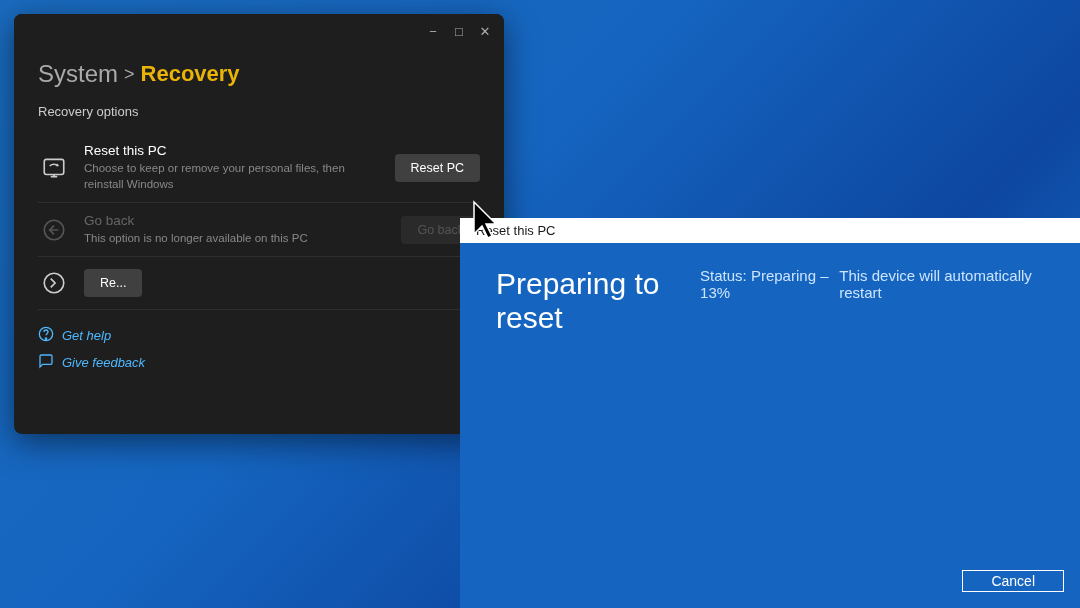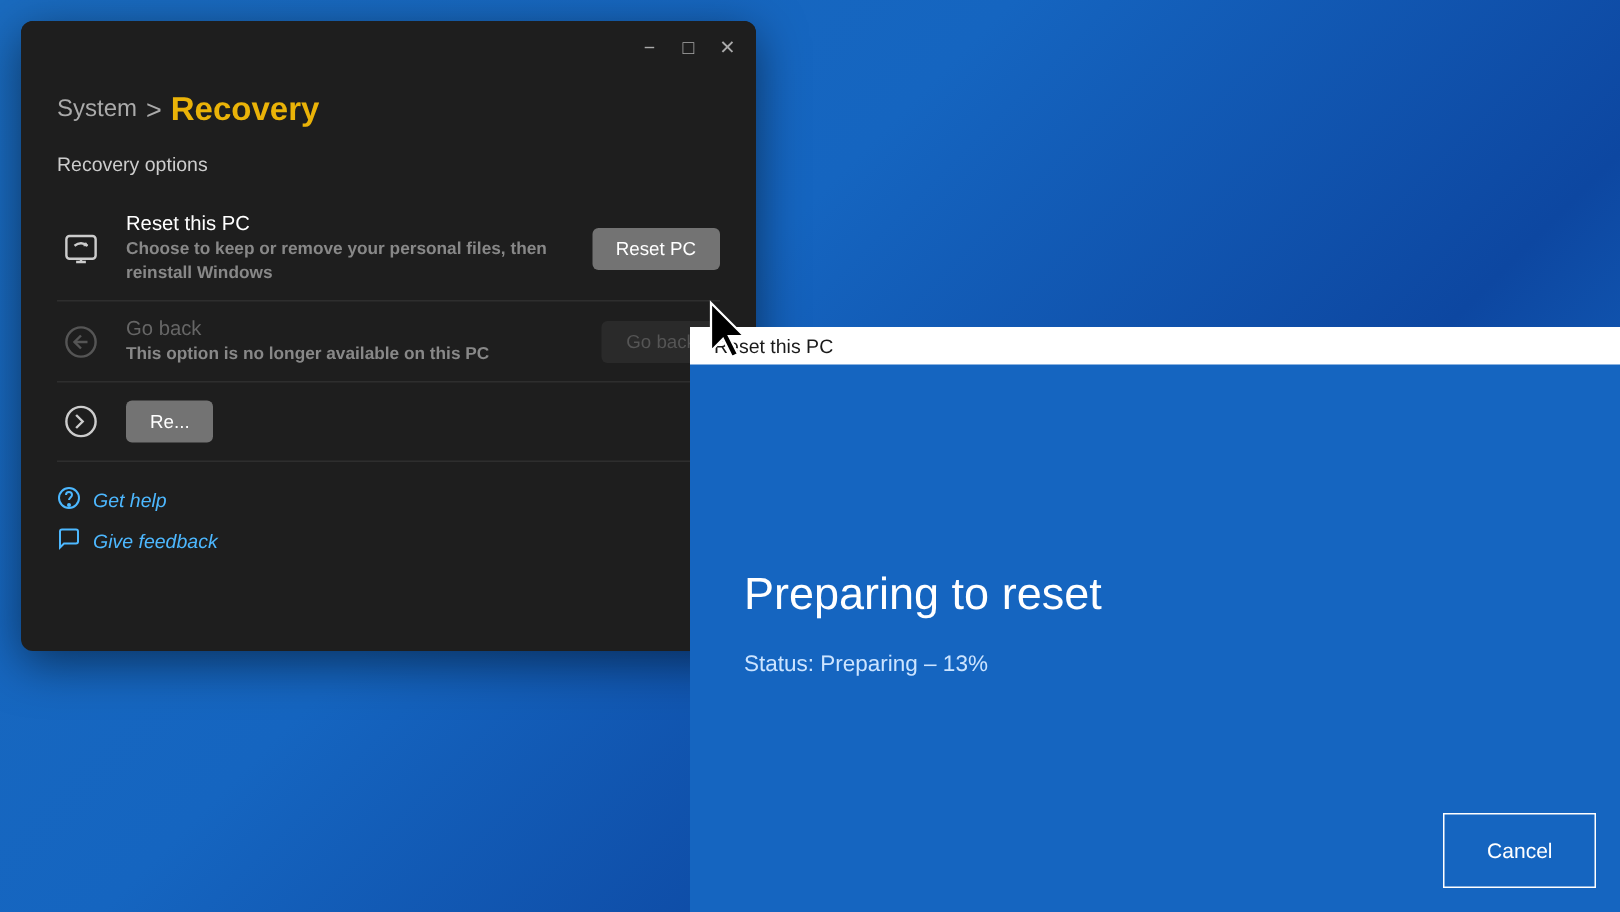--- a/index.html
+++ b/index.html
@@ -89,21 +89,21 @@
 
     
     .breadcrumb {
       display: flex;
       align-items: center;
       gap: 6px;
       padding: 12px 0 16px 0;
     }
     .breadcrumb-system {
       color: #aaa;
-      font-size: 16px;
+      font-size: 24px;
       font-weight: 400;
     }
     .breadcrumb-sep {
       color: #aaa;
       font-size: 18px;
     }
     .breadcrumb-current {
       color: #eab308;
       font-size: 22px;
       font-weight: 600;
@@ -152,25 +152,24 @@
     }
 
     .option-title.dimmed {
       color: #666;
     }
 
     .option-desc {
       color: #888;
       font-size: 11.5px;
       line-height: 1.4;
-      font-weight: bold;
     }
 
     .option-btn {
-      background: #737373;
+      background: #404040;
       color: #fff;
       border: none;
       padding: 7px 16px;
       border-radius: 4px;
       font-size: 12.5px;
       cursor: pointer;
       white-space: nowrap;
       flex-shrink: 0;
     }
     .option-btn.dimmed {
@@ -218,21 +217,21 @@
       color: #1a1a1a;
       font-weight: 400;
       cursor: default;
     }
 
     .reset-content {
       flex: 1;
       padding: 24px 36px;
       color: white;
       display: flex;
-      flex-direction: column;
+      flex-direction: row;
       justify-content: center;
     }
 
     .reset-title {
       font-size: 30px;
       font-weight: 300;
       margin-bottom: 20px;
       color: white;
     }
 
@@ -252,21 +251,21 @@
       position: absolute;
       bottom: 16px;
       right: 16px;
       z-index: 35;
     }
 
     .cancel-btn {
       background: transparent;
       color: white;
       border: 1.5px solid white;
-      padding: 16px 28px;
+      padding: 2px 28px;
       font-size: 14px;
       cursor: pointer;
       font-family: 'Segoe UI', Arial, sans-serif;
     }
 
     
     .cursor-overlay {
       position: absolute;
       top: 200px;
       left: 470px;
@@ -371,20 +370,21 @@
       </a>
     </div>
   </div>
 </div>
 
 <div class="reset-overlay">
   <div class="reset-header-bar">Reset this PC</div>
   <div class="reset-content">
     <div class="reset-title">Preparing to reset</div>
     <div class="status-text">Status: Preparing – 13%</div>
+    <div class="restart-text">This device will automatically restart</div>
   </div>
 </div>
 
 <div class="cancel-btn-wrap">
   <button class="cancel-btn">Cancel</button>
 </div>
 
 <div class="cursor-overlay">
   <svg class="cursor-svg" viewBox="0 0 32 40" xmlns="http://www.w3.org/2000/svg">
     <polygon points="4,2 4,34 12,26 18,38 22,36 16,24 26,24" fill="black" stroke="white" stroke-width="1.5"></polygon>

